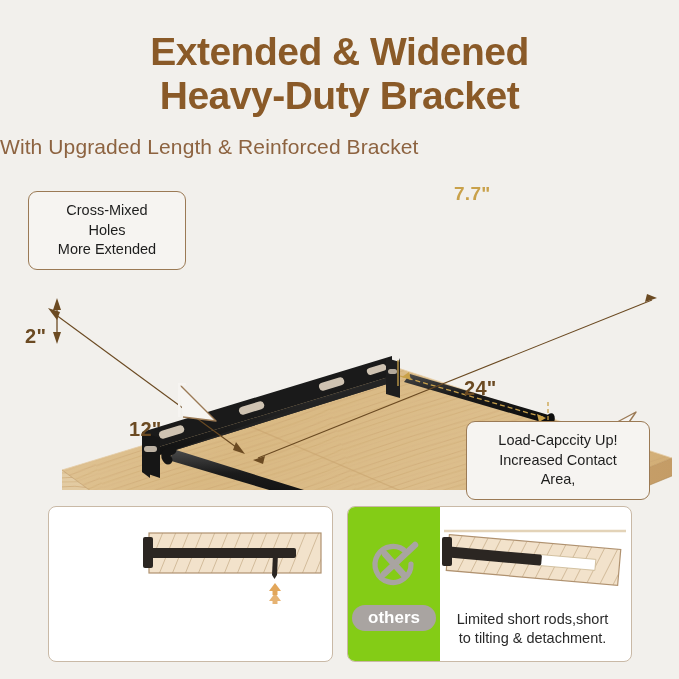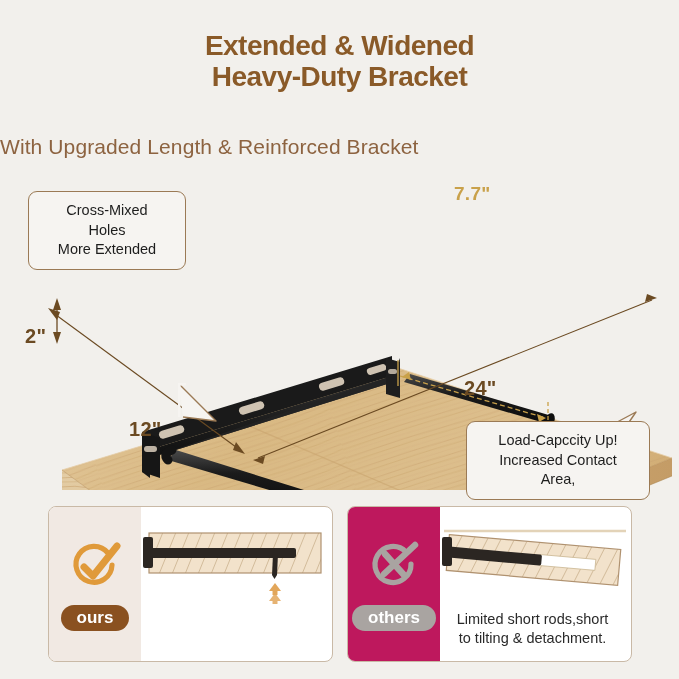--- a/index.html
+++ b/index.html
@@ -12,21 +12,21 @@
     position:relative;
   }
   .stage{position:absolute;inset:0;}
 
   
   .headline{
     position:absolute;left:0;top:30px;width:679px;
     text-align:center;
     color:#8a5a28;
     font-weight:bold;
-    font-size:28px;
+    font-size:39px;
     line-height:1.12;
     letter-spacing:-0.5px;
   }
   .headline .l2{display:block;}
   .subhead{
     position:absolute;left:0;top:135px;width:537px;
     text-align:left;
     color:#8d6340;
     font-size:21px;
     letter-spacing:0.1px;
@@ -78,21 +78,21 @@
     overflow:hidden;
     box-sizing:border-box;
   }
   #panel-ours{left:48px;width:285px;}
   #panel-others{left:347px;width:285px;}
   .panel-left{
     position:absolute;left:0;top:0;bottom:0;width:92px;
     background:#f1e9e3;
     display:flex;flex-direction:column;align-items:center;justify-content:center;
   }
-  #panel-others .panel-left{background:#be185d;}
+  #panel-others .panel-left{background:#84cc16;}
   .mark-icon{width:56px;height:52px;margin-top:4px;}
   .pill{
     margin-top:12px;
     padding:4px 16px 5px;
     border-radius:13px;
     color:#ffffff;
     font-size:17px;
     font-weight:bold;
     line-height:1;
   }
@@ -268,27 +268,20 @@
   </div>
 
   <div class="callout" id="callout-contact">
     <div>Load-Capccity Up!</div>
     <div>Increased Contact Area,</div>
   </div>
 
   <div class="compare">
 
     <div class="panel" id="panel-ours">
-      <div class="panel-left">
-        <svg class="mark-icon" viewBox="0 0 56 52">
-          <path d="M41 12 A18 18 0 1 0 45 24" fill="none" stroke="#e09a3a" stroke-width="5.2" stroke-linecap="round"></path>
-          <path d="M17 26 L26 35 L50 5" fill="none" stroke="#e09a3a" stroke-width="7" stroke-linecap="round" stroke-linejoin="round"></path>
-        </svg>
-        <div class="pill ours">ours</div>
-      </div>
       <div class="panel-right">
         <svg class="cut-svg" width="193" height="96" viewBox="0 0 193 96">
           <defs>
             <pattern id="hatchA" width="13" height="40" patternUnits="userSpaceOnUse" patternTransform="skewX(-22)">
               <rect width="13" height="40" fill="#f2e2cb"></rect>
               <line x1="0" y1="0" x2="0" y2="40" stroke="#b79a72" stroke-width="1.1"></line>
             </pattern>
           </defs>
 
           <rect x="8" y="12" width="172" height="40" fill="url(#hatchA)" stroke="#b09270" stroke-width="1.2"></rect>

